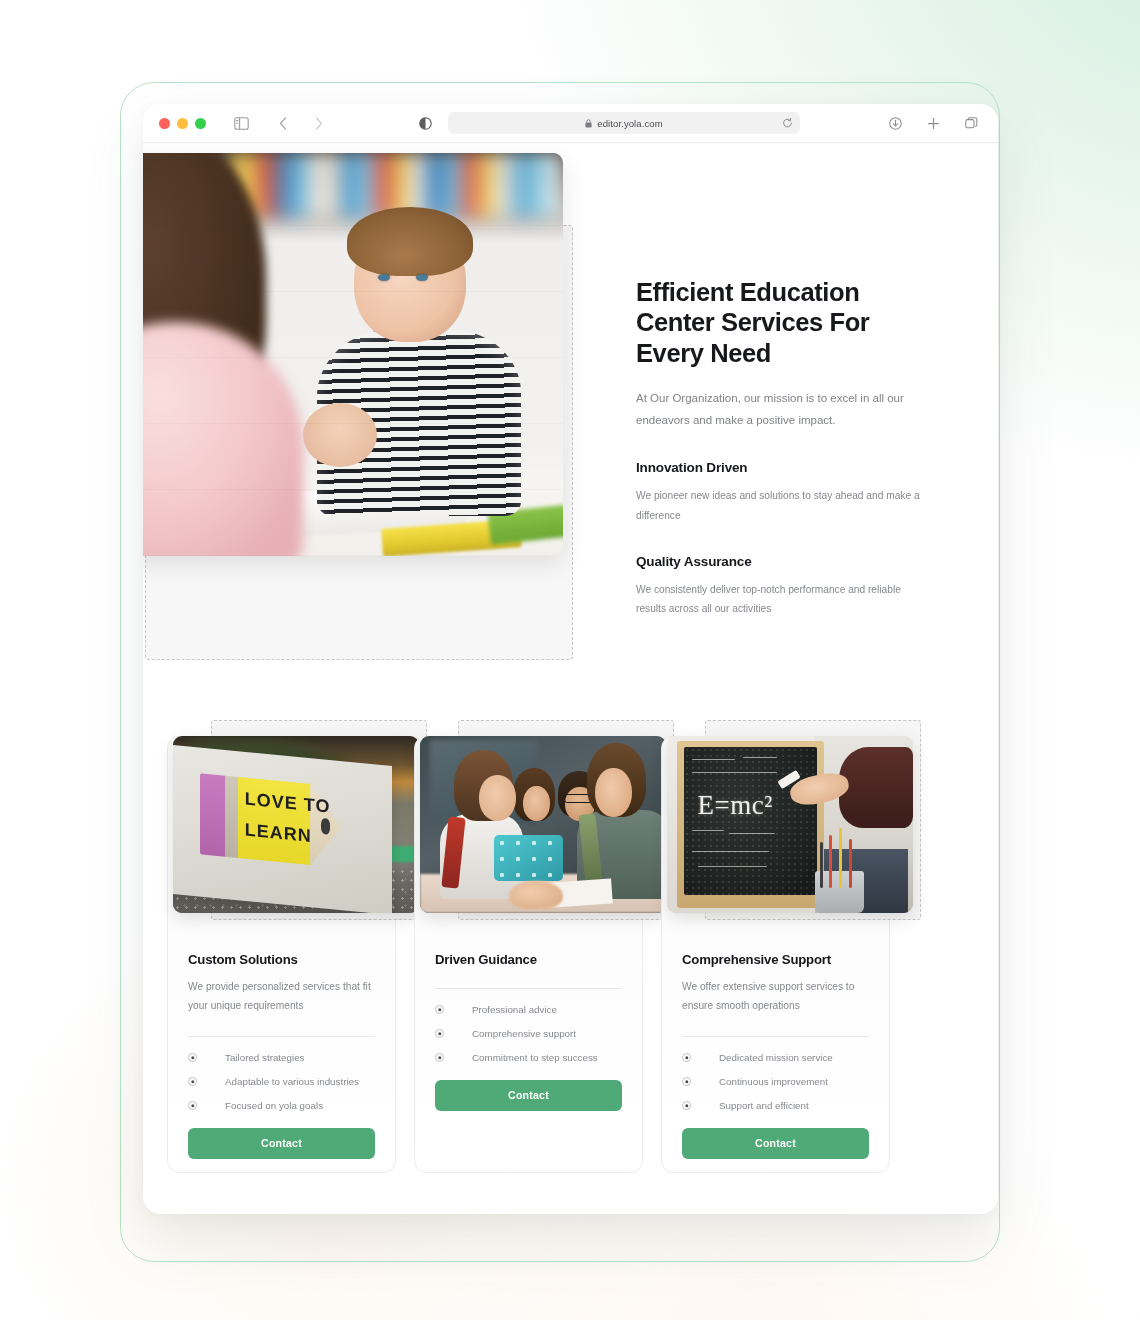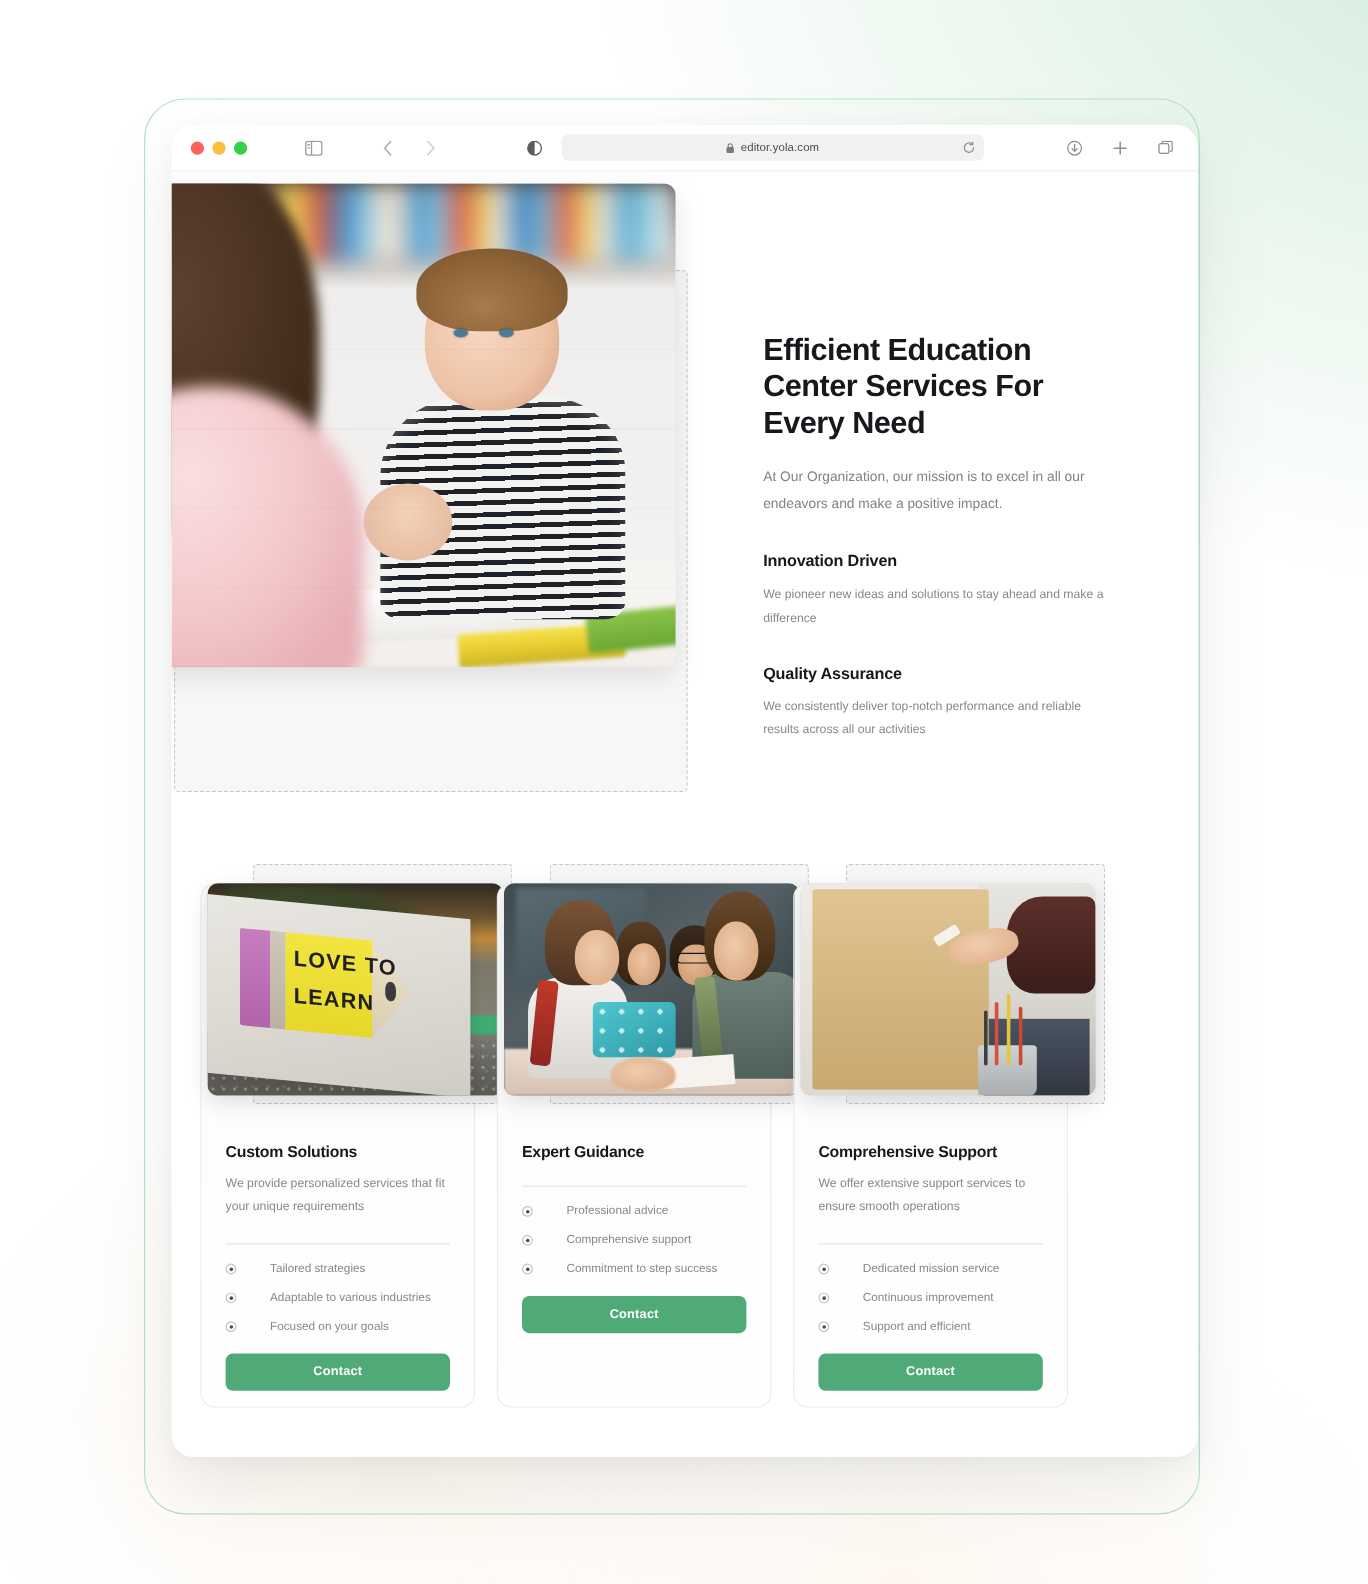--- a/index.html
+++ b/index.html
@@ -69,21 +69,20 @@
 
   
   #browser-toolbar {
     position: relative;
     height: 39px;
     background: #ffffff;
     border-bottom: 1px solid #ececec;
     display: flex;
     align-items: center;
     padding: 0 16px;
-    gap: 20px;
   }
   .traffic-lights { display: flex; gap: 7px; align-items: center; margin-right: 24px; }
   .tl { width: 11px; height: 11px; border-radius: 50%; }
   .tl.red { background: #fd6159; }
   .tl.amber { background: #fdbe40; }
   .tl.green { background: #35ce4d; }
 
   .tb-icon {
     color: #9a9a9e;
     display: flex; align-items: center; justify-content: center;
@@ -653,21 +652,21 @@
             <li>
               <span class="bullet"></span>
               <span>Tailored strategies</span>
             </li>
             <li>
               <span class="bullet"></span>
               <span>Adaptable to various industries</span>
             </li>
             <li>
               <span class="bullet"></span>
-              <span>Focused on your goals</span>
+              <span>Focused on yola goals</span>
             </li>
           </ul>
           <button class="contact-btn">Contact</button>
         </div>
       </article>
 
       <article class="card">
         <div class="card-dashed-box"></div>
         <div class="card-photo">
           <div class="photo-inner">
@@ -689,21 +688,21 @@
             <div id="cp2-k1-face"></div>
             <div id="cp2-bag">
               <div id="cp2-bag-dots"></div>
             </div>
             <div id="cp2-paper"></div>
             <div id="cp2-hand"></div>
           </div>
         </div>
 
         <div class="card-body">
-          <h3 class="card-title">Expert Guidance</h3>
+          <h3 class="card-title">Driven Guidance</h3>
           <div class="card-divider"></div>
           <ul class="card-list">
             <li>
               <span class="bullet"></span>
               <span>Professional advice</span>
             </li>
             <li>
               <span class="bullet"></span>
               <span>Comprehensive support</span>
             </li>
@@ -718,20 +717,31 @@
 
       <article class="card">
         <div class="card-dashed-box"></div>
         <div class="card-photo">
           <div class="photo-inner">
             <div id="cp3-bg"></div>
             <div id="cp3-teacher-body"></div>
             <div id="cp3-jeans"></div>
             <div id="cp3-teacher-sleeve"></div>
             <div id="cp3-frame"></div>
+            <div id="cp3-board">
+              <div id="cp3-chalkdust"></div>
+              <div class="cp3-scribble" style="left:6%;top:8%;width:32%;"></div>
+              <div class="cp3-scribble" style="left:44%;top:7%;width:26%;"></div>
+              <div class="cp3-scribble" style="left:6%;top:17%;width:64%;"></div>
+              <div class="cp3-scribble" style="left:6%;top:56%;width:24%;"></div>
+              <div class="cp3-scribble" style="left:34%;top:58%;width:34%;"></div>
+              <div class="cp3-scribble" style="left:6%;top:70%;width:58%;"></div>
+              <div class="cp3-scribble" style="left:10%;top:80%;width:52%;"></div>
+              <div id="cp3-emc">E=mc²</div>
+            </div>
             <div id="cp3-teacher-arm"></div>
             <div id="cp3-chalk"></div>
             <div id="cp3-cup"></div>
             <div class="cp3-pencil" style="left:66%;background:#d94f3d;height:30%;"></div>
             <div class="cp3-pencil" style="left:70%;background:#e8c33c;height:34%;"></div>
             <div class="cp3-pencil" style="left:74%;background:#c94a2f;height:28%;"></div>
             <div class="cp3-pencil" style="left:62%;background:#3f3f3f;height:26%;"></div>
           </div>
         </div>
 

